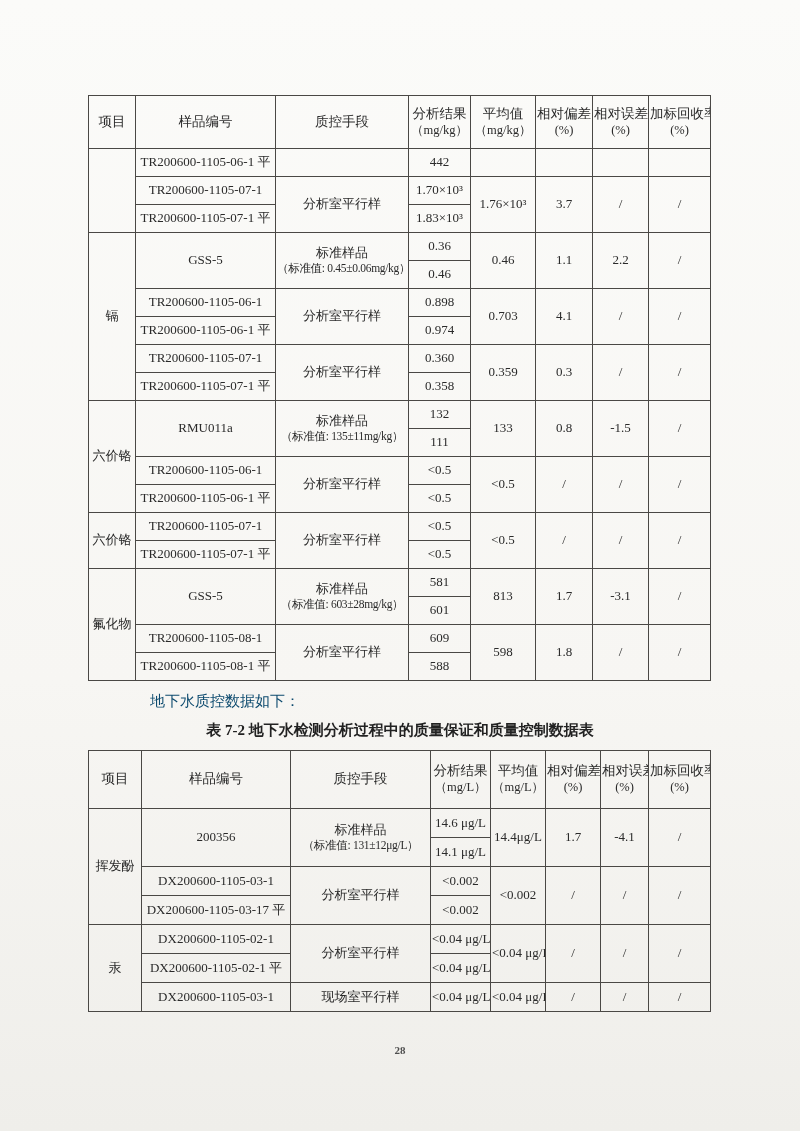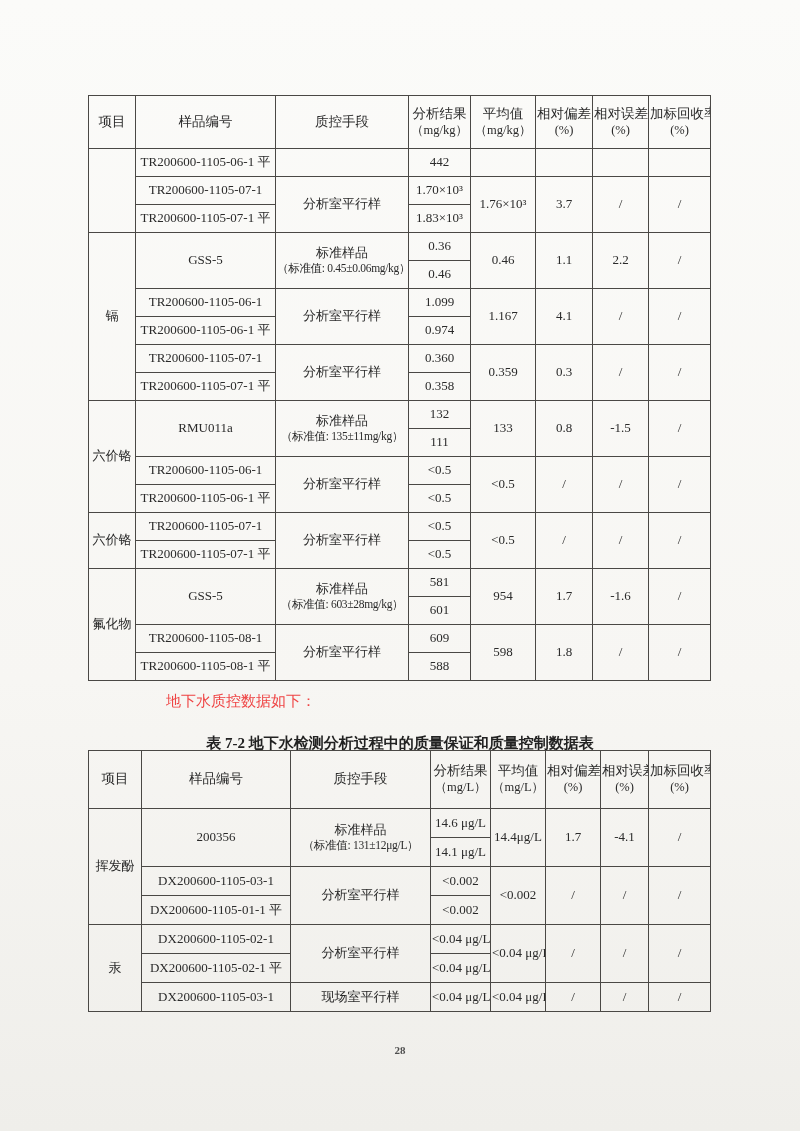--- a/index.html
+++ b/index.html
@@ -24,26 +24,26 @@
   #t1{left:88px;top:95px;width:622px;}
   #t2{left:88px;top:750px;width:622px;}
   #t1 tr{height:28px;}
   #t1 tr.hd{height:53px;}
   #t2 tr{height:29px;}
   #t2 tr.hd{height:58px;}
   td .u{font-size:12.5px;}
   tr.hd td{font-size:13.5px;}
   td.qc2 .l2{font-size:11.5px;letter-spacing:-0.3px;}
   .note{
-    position:absolute;left:166px;top:692px;
-    font-size:15px;color:#ef4444;
+    position:absolute;left:150px;top:692px;
+    font-size:15px;color:#0c4a6e;
   }
   .tbl-title{
     position:absolute;left:0;top:721px;width:800px;
-    text-align:center;font-weight:bold;font-size:15px;color:#222;margin-top:13px;
+    text-align:center;font-weight:bold;font-size:15px;color:#222;
   }
   .pagenum{
     position:absolute;left:0;top:1044px;width:800px;
     text-align:center;font-size:11px;font-weight:bold;color:#4d4d4d;
   }
 </style>
 </head>
 <body>
 
 <div class="stage">
@@ -127,22 +127,22 @@
       <td rowspan="2">1.1</td>
       <td rowspan="2">2.2</td>
       <td rowspan="2">/</td>
     </tr>
     <tr>
       <td>0.46</td>
     </tr>
     <tr>
       <td>TR200600-1105-06-1</td>
       <td rowspan="2">分析室平行样</td>
-      <td>1.099</td>
-      <td rowspan="2">1.167</td>
+      <td>0.898</td>
+      <td rowspan="2">0.703</td>
       <td rowspan="2">4.1</td>
       <td rowspan="2">/</td>
       <td rowspan="2">/</td>
     </tr>
     <tr>
       <td>TR200600-1105-06-1 平</td>
       <td>0.974</td>
     </tr>
     <tr>
       <td>TR200600-1105-07-1</td>
@@ -204,23 +204,23 @@
     </tr>
 
     <tr>
       <td rowspan="4">氟化物</td>
       <td rowspan="2">GSS-5</td>
       <td rowspan="2" class="qc2">
             <div>标准样品</div>
             <div class="l2">（标准值: 603±28mg/kg）</div>
           </td>
       <td>581</td>
-      <td rowspan="2">954</td>
+      <td rowspan="2">813</td>
       <td rowspan="2">1.7</td>
-      <td rowspan="2">-1.6</td>
+      <td rowspan="2">-3.1</td>
       <td rowspan="2">/</td>
     </tr>
     <tr>
       <td>601</td>
     </tr>
     <tr>
       <td>TR200600-1105-08-1</td>
       <td rowspan="2">分析室平行样</td>
       <td>609</td>
       <td rowspan="2">598</td>
@@ -300,21 +300,21 @@
     <tr>
       <td>DX200600-1105-03-1</td>
       <td rowspan="2">分析室平行样</td>
       <td>&lt;0.002</td>
       <td rowspan="2">&lt;0.002</td>
       <td rowspan="2">/</td>
       <td rowspan="2">/</td>
       <td rowspan="2">/</td>
     </tr>
     <tr>
-      <td>DX200600-1105-01-1 平</td>
+      <td>DX200600-1105-03-17 平</td>
       <td>&lt;0.002</td>
     </tr>
     <tr>
       <td rowspan="3">汞</td>
       <td>DX200600-1105-02-1</td>
       <td rowspan="2">分析室平行样</td>
       <td>&lt;0.04 μg/L</td>
       <td rowspan="2">&lt;0.04 μg/L</td>
       <td rowspan="2">/</td>
       <td rowspan="2">/</td>

